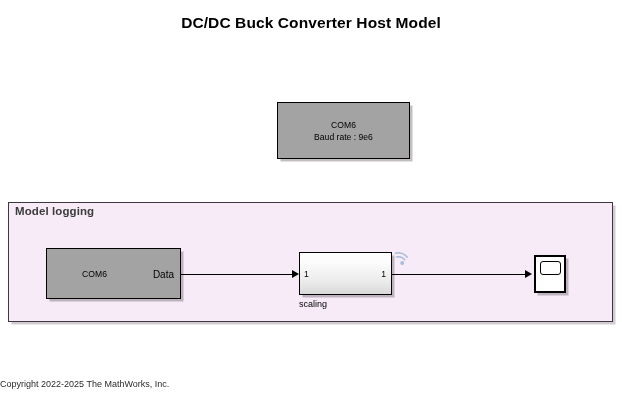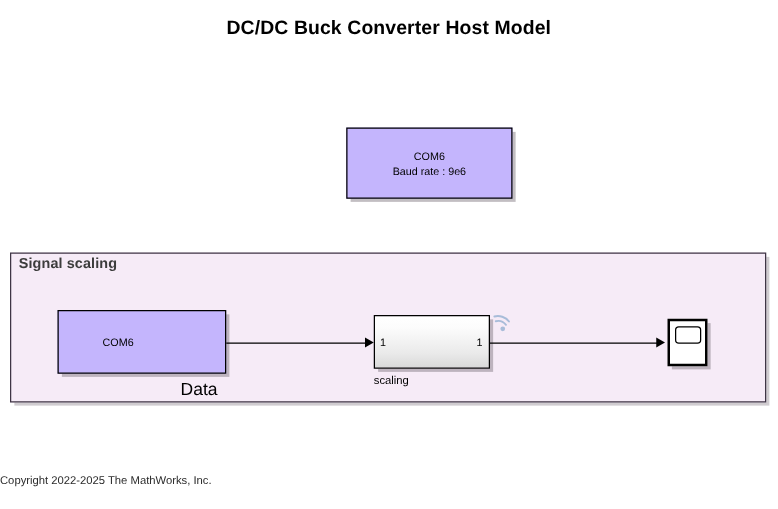--- a/index.html
+++ b/index.html
@@ -31,21 +31,21 @@
     font-size: 15.5px;
     font-weight: bold;
     letter-spacing: 0.1px;
     color: #000;
   }
 
   
   .sl-block {
     position: absolute;
     box-sizing: border-box;
-    background: #c4b5fd;
+    background: #a3a3a3;
     border: 1.6px solid #000000;
     box-shadow: 3px 3px 0 -0.5px rgba(120,110,120,0.45);
   }
 
   
   .config-block {
     left: 277px; top: 102px;
     width: 133px; height: 57px;
     display: flex;
     flex-direction: column;
@@ -91,22 +91,21 @@
     text-align: center;
     font-size: 8.6px;
     padding-right: 38px;
     box-sizing: border-box;
   }
   .receive-block .out-port-label {
     position: absolute;
     right: 6px;
     top: 50%;
     transform: translateY(-50%);
-    font-size: 14px;
-    margin-top: 37px;
+    font-size: 10px;
   }
 
   
   .subsystem-block {
     left: 299px; top: 252px;
     width: 93px; height: 43px;
     background: linear-gradient(to bottom, #ffffff 0%, #fcfcfc 22%, #eaeaea 72%, #d9d9d9 100%);
   }
   .subsystem-block .port-in-label {
     position: absolute;
@@ -183,21 +182,21 @@
 <div id="canvas">
 
   <div class="model-title">DC/DC Buck Converter Host Model</div>
 
   <div class="sl-block config-block">
     <div class="line">COM6</div>
     <div class="line">Baud rate : 9e6</div>
   </div>
 
   <div class="sl-area"></div>
-  <div class="area-label">Signal scaling</div>
+  <div class="area-label">Model logging</div>
 
   <div class="sl-block receive-block">
     <div class="center-label">COM6</div>
     <div class="out-port-label">Data</div>
   </div>
 
   <div class="wire" style="left:181px; top:274px; width:112px;"></div>
   <div class="wire-arrow" style="left:292px; top:270px;"></div>
 
   <div class="sl-block subsystem-block">

